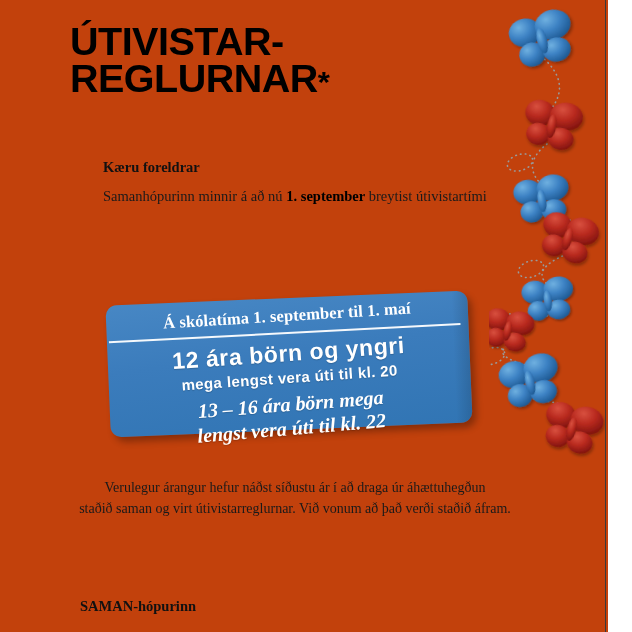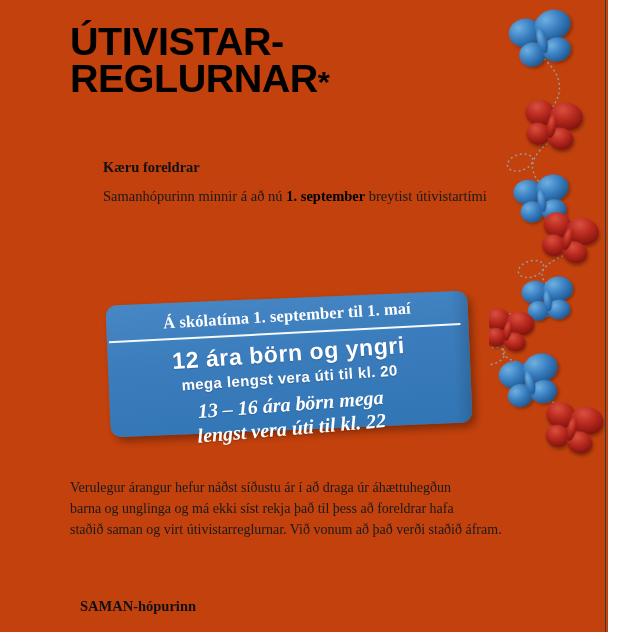--- a/index.html
+++ b/index.html
@@ -180,20 +180,21 @@
     transform: rotate(-2.4deg);
     text-shadow: 0 1px 1px rgba(0,0,0,0.16);
   }
 
   
   .closing-block {
     position: absolute;
     left: 70px;
     top: 477px;
     width: 450px;
+    text-align: center;
   }
   .closing-line {
     font-family: "Liberation Serif", serif;
     font-size: 14px;
     line-height: 21px;
     color: #1a1a1a;
     white-space: nowrap;
   }
 
   
@@ -248,21 +249,20 @@
       <div class="callout-divider"></div>
       <div class="callout-major">12 ára börn og yngri</div>
       <div class="callout-major-sub">mega lengst vera úti til kl. 20</div>
       <div class="callout-italic-1">13 – 16 ára börn mega</div>
       <div class="callout-italic-2">lengst vera úti til kl. 22</div>
     </div>
   </div>
 
   <div class="closing-block">
     <div class="closing-line">Verulegur árangur hefur náðst síðustu ár í að draga úr áhættuhegðun</div>
-    <div class="closing-line">barna og unglinga og má ekki síst rekja það til þess að foreldrar hafa</div>
     <div class="closing-line">staðið saman og virt útivistarreglurnar. Við vonum að það verði staðið áfram.</div>
   </div>
 
   <div class="signature-block">
     <div class="signature-line">SAMAN-hópurinn</div>
   </div>
 
   <div class="butterfly-column">
     <svg id="butterfly-svg" width="116" height="632" viewBox="0 0 116 632" xmlns="http://www.w3.org/2000/svg">
       <defs>

